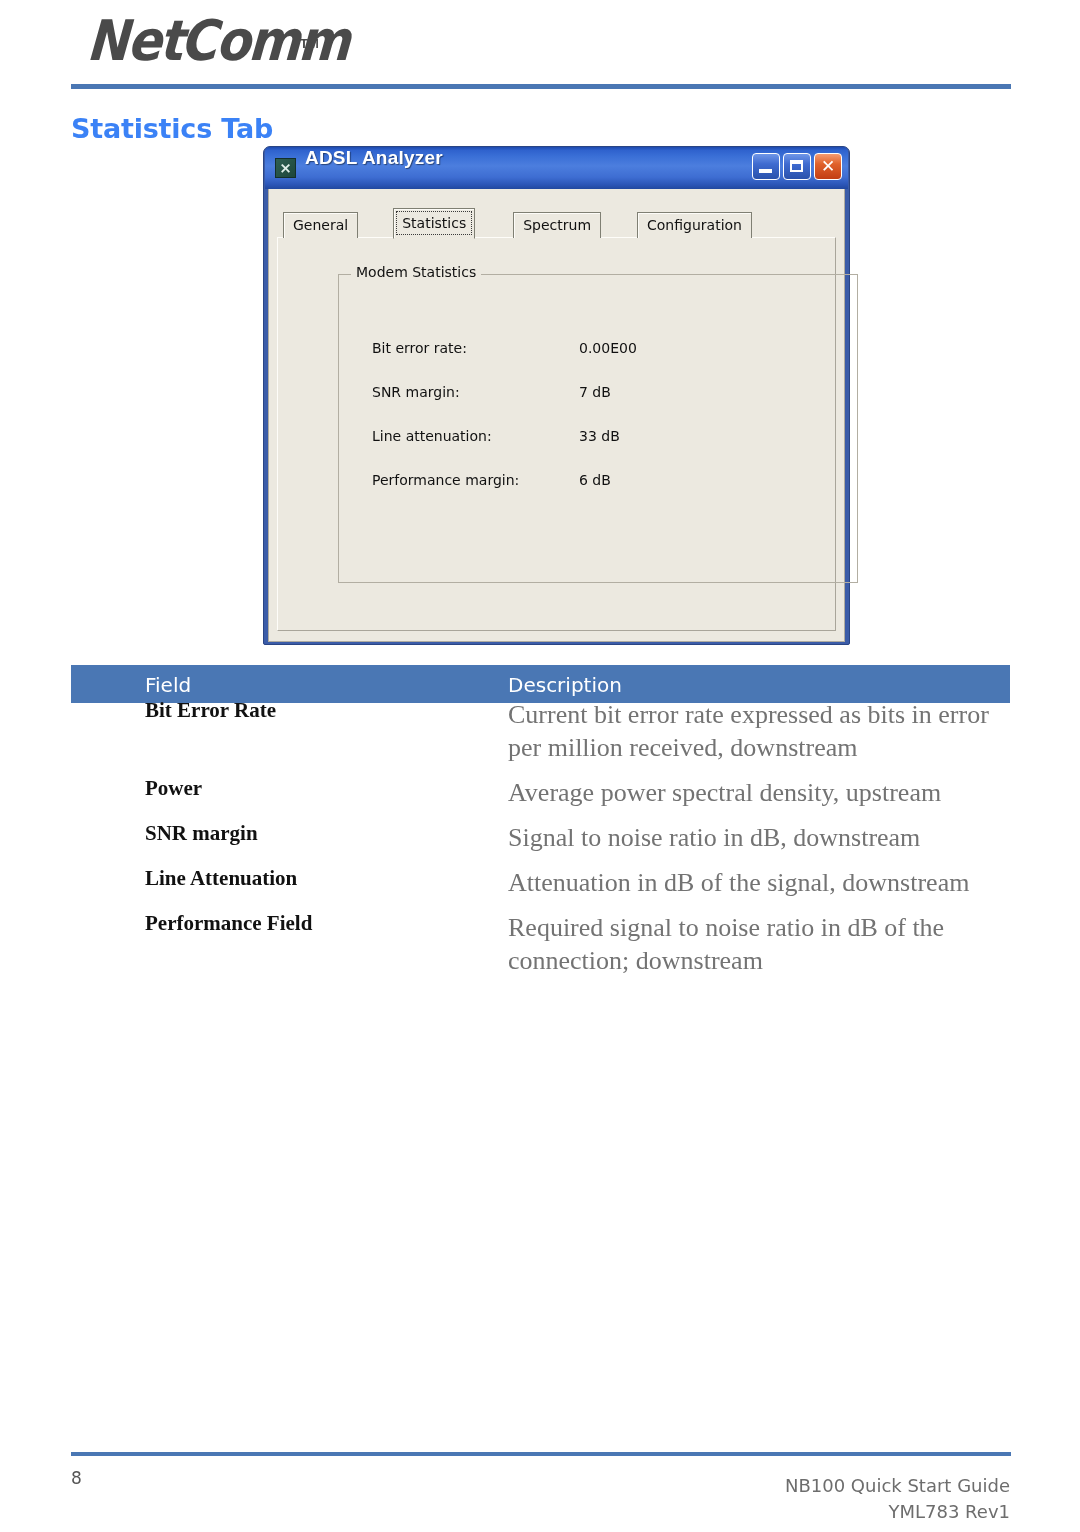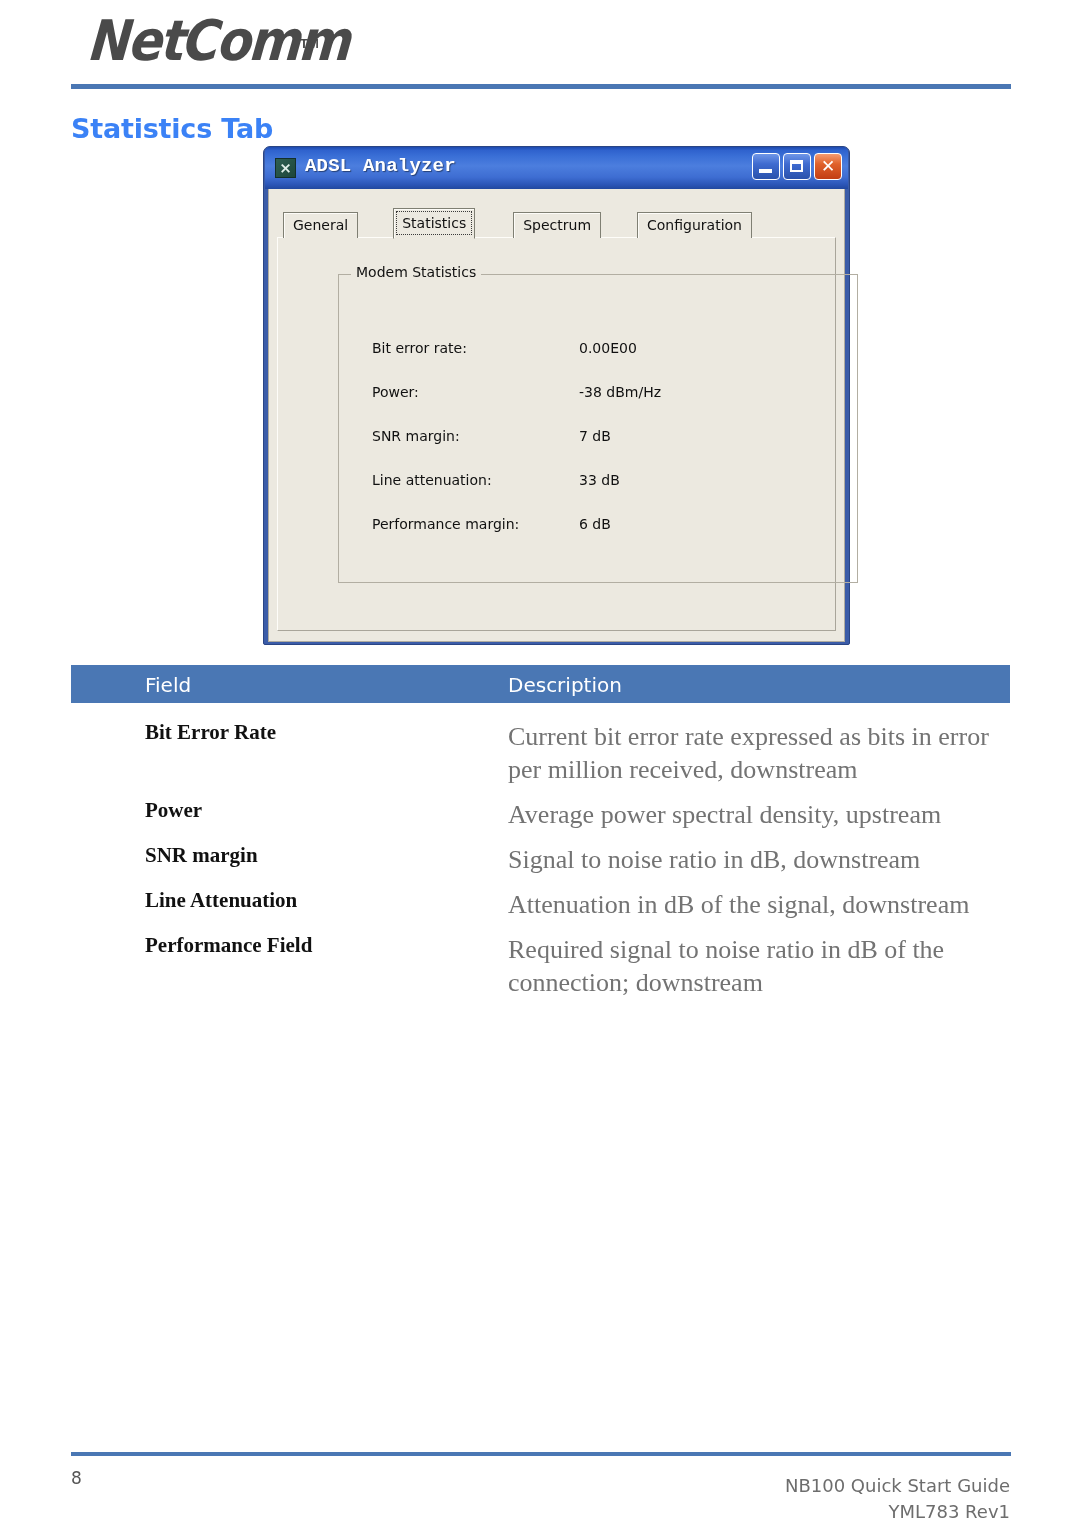--- a/index.html
+++ b/index.html
@@ -102,22 +102,22 @@
     text-align: center;
     font-family: "DejaVu Sans", sans-serif;
     font-size: 15px;
     font-weight: bold;
     color: #dfeee8;
     line-height: 20px;
   }
   .xp-title-text {
     position: absolute;
     left: 40px;
-    top: 8px;
-    font-family: Liberation Mono, monospace;
+    top: 0;
+    font-family: Liberation Sans, sans-serif;
     font-size: 19px;
     font-weight: bold;
     color: #ffffff;
     text-shadow: 1px 1px 1px rgba(0,0,0,0.45);
     letter-spacing: 0.2px;
   }
   .xp-btns {
     position: absolute;
     right: 6px;
     top: 6px;
@@ -279,21 +279,21 @@
     font-family: "DejaVu Sans", sans-serif;
     font-size: 20px;
     color: #ffffff;
   }
   .tbl-head .th.c1 { left: 74px; }
   .tbl-head .th.c2 { left: 437px; }
 
   .tbl-body {
     position: absolute;
     left: 145px;
-    top: 720px;
+    top: 698px;
     width: 870px;
   }
   .trow {
     position: relative;
     font-family: "Liberation Serif", serif;
     margin-bottom: 12px;
   }
   .trow .fld {
     position: absolute;
     left: 0;
@@ -382,24 +382,20 @@
 
     <div class="tabpanel">
       <div class="groupbox">
         <div class="groupbox-legend">Modem Statistics</div>
         <div class="stat-rows">
           <div class="stat-row">
             <div class="stat-label">Bit error rate:</div>
             <div class="stat-value">0.00E00</div>
           </div>
           <div class="stat-row">
-            <div class="stat-label">Power:</div>
-            <div class="stat-value">-38 dBm/Hz</div>
-          </div>
-          <div class="stat-row">
             <div class="stat-label">SNR margin:</div>
             <div class="stat-value">7 dB</div>
           </div>
           <div class="stat-row">
             <div class="stat-label">Line attenuation:</div>
             <div class="stat-value">33 dB</div>
           </div>
           <div class="stat-row">
             <div class="stat-label">Performance  margin:</div>
             <div class="stat-value">6 dB</div>

